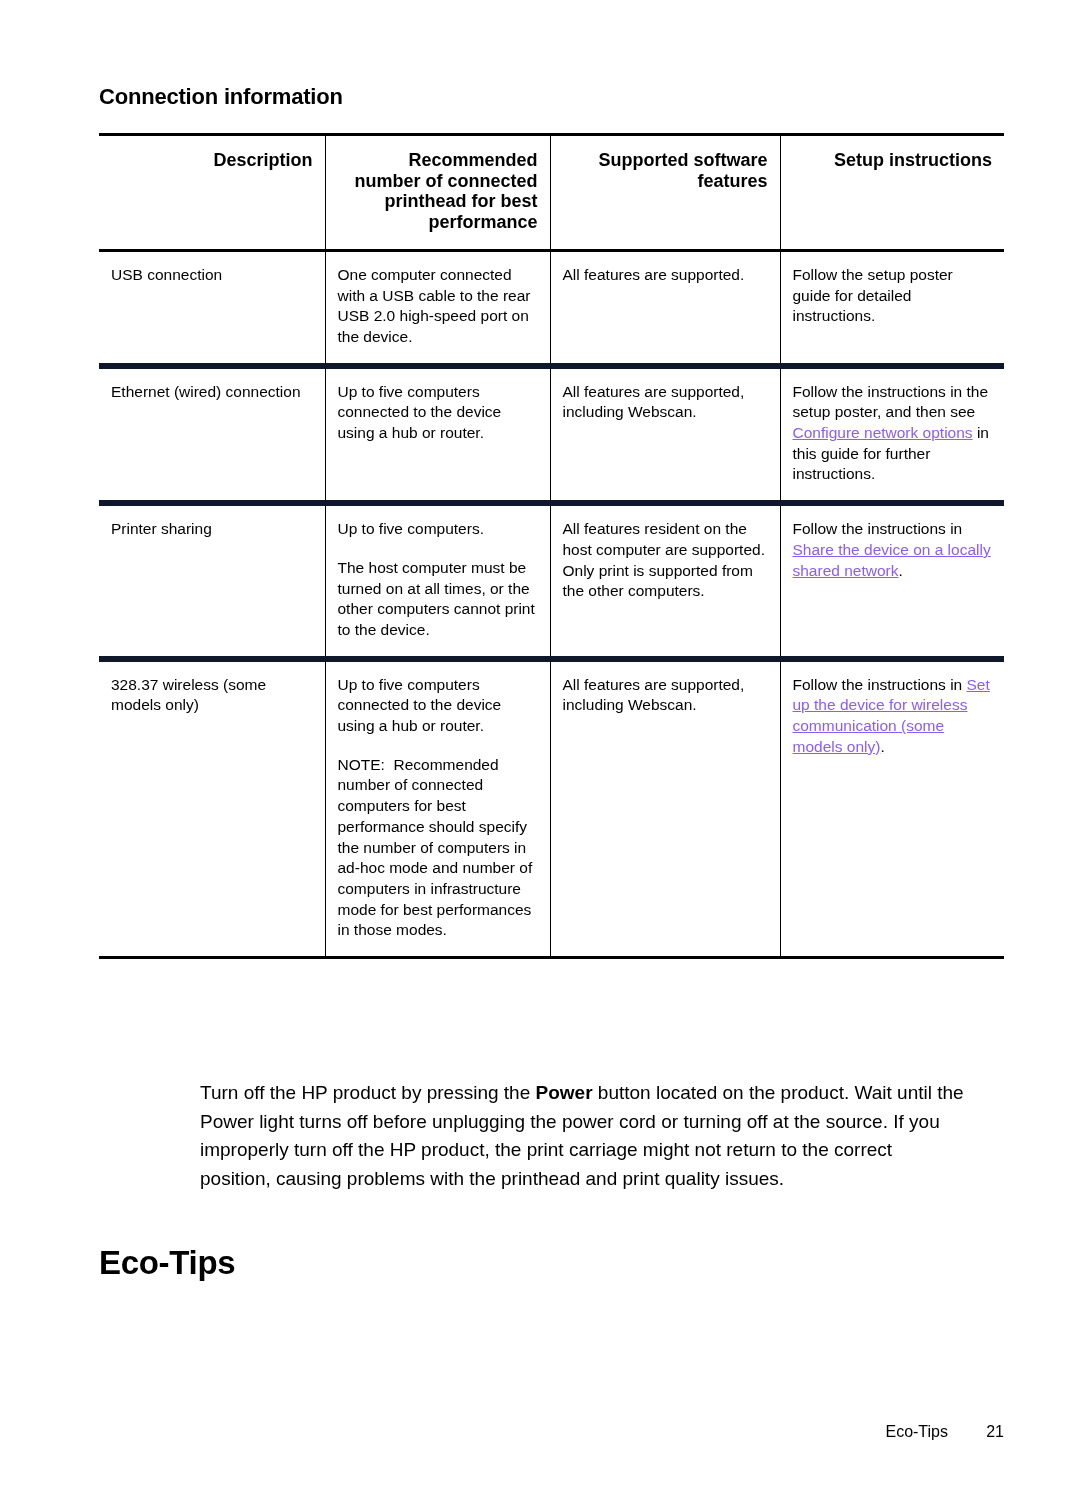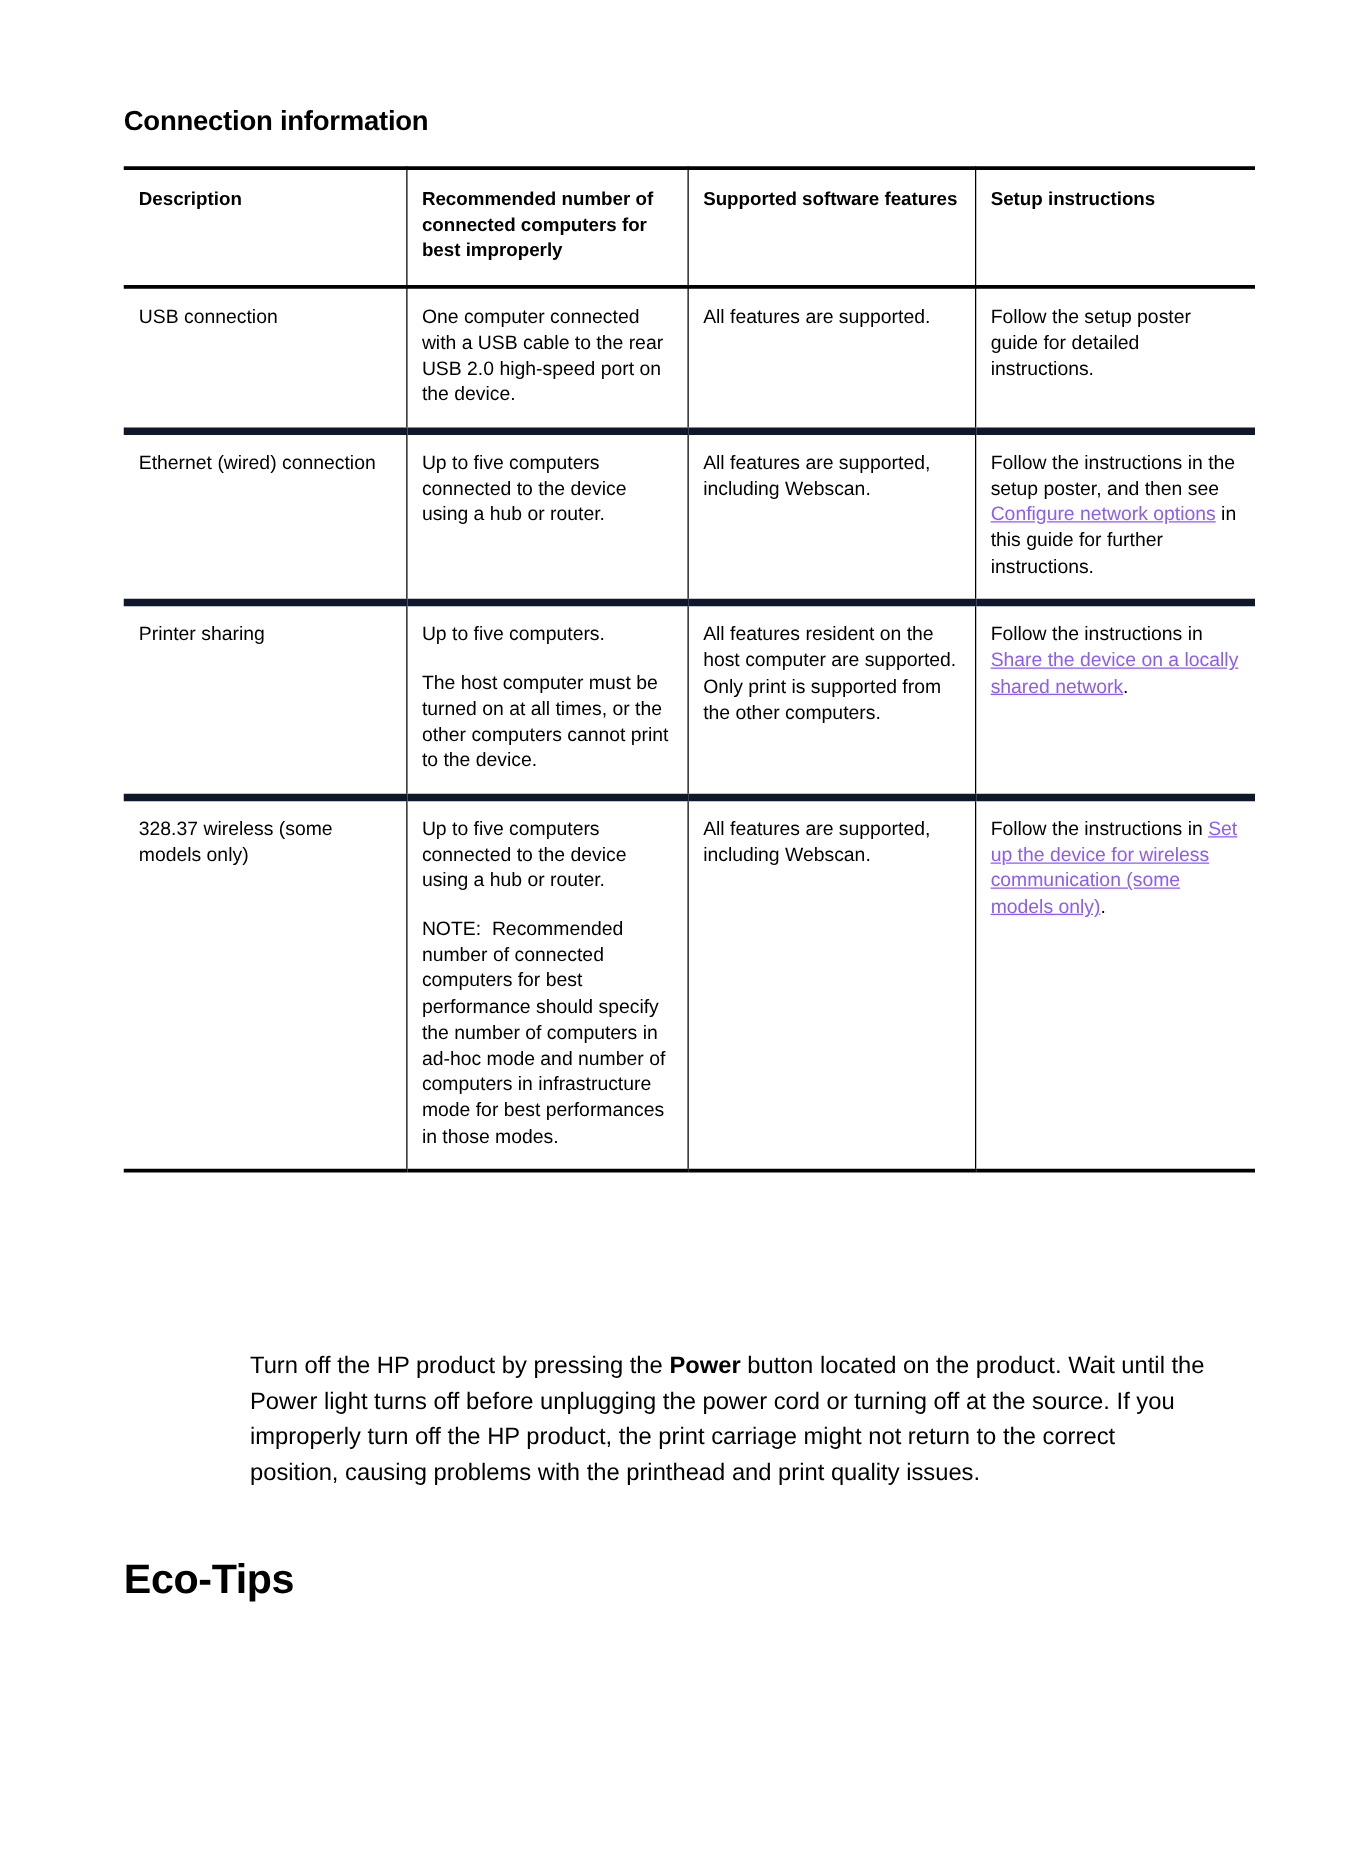--- a/index.html
+++ b/index.html
@@ -39,26 +39,26 @@
     position: absolute;
     left: 99px;
     top: 133px;
     width: 905px;
     border-collapse: collapse;
     table-layout: fixed;
     font-size: 15.5px;
     line-height: 20.7px;
   }
   .conn-table thead th {
-    text-align: left;
+    text-align: right;
     vertical-align: top;
     font-weight: bold;
     padding: 14px 12px 16px 12px;
     border-right: 1px solid #000;
-    font-size: 15px;
+    font-size: 18px;
     line-height: 20.7px;
   }
   .conn-table thead th:last-child { border-right: none; }
   .conn-table thead tr {
     border-top: 3px solid #000;
     border-bottom: 3px solid #000;
   }
   .conn-table tbody td {
     text-align: left;
     vertical-align: top;
@@ -132,21 +132,21 @@
   <table class="conn-table">
     <colgroup>
       <col class="col-desc">
       <col class="col-rec">
       <col class="col-feat">
       <col class="col-setup">
     </colgroup>
     <thead>
       <tr>
         <th>Description</th>
-        <th>Recommended number of connected computers for best improperly</th>
+        <th>Recommended number of connected printhead for best performance</th>
         <th>Supported software features</th>
         <th>Setup instructions</th>
       </tr>
     </thead>
     <tbody>
 
       <tr>
         <td>
           <p class="cell-p">USB connection</p>
         </td>
@@ -210,14 +210,17 @@
 
     </tbody>
   </table>
 
 
   <p id="p-turnoff" class="body-para"><span>Turn off the HP product by pressing the </span><strong>Power</strong><span> button located on the product. Wait until the Power light turns off before unplugging the power cord or turning off at the source. If you improperly turn off the HP product, the print carriage might not return to the correct position, causing problems with the printhead and print quality issues.</span></p>
 
   <h1 id="h-ecotips" class="big-heading">Eco-Tips</h1>
 
 
+  <div class="footer">
+    <span class="f-label">Eco-Tips</span><span class="f-page">21</span>
+  </div>
 
 </div>
 
 </body></html>

